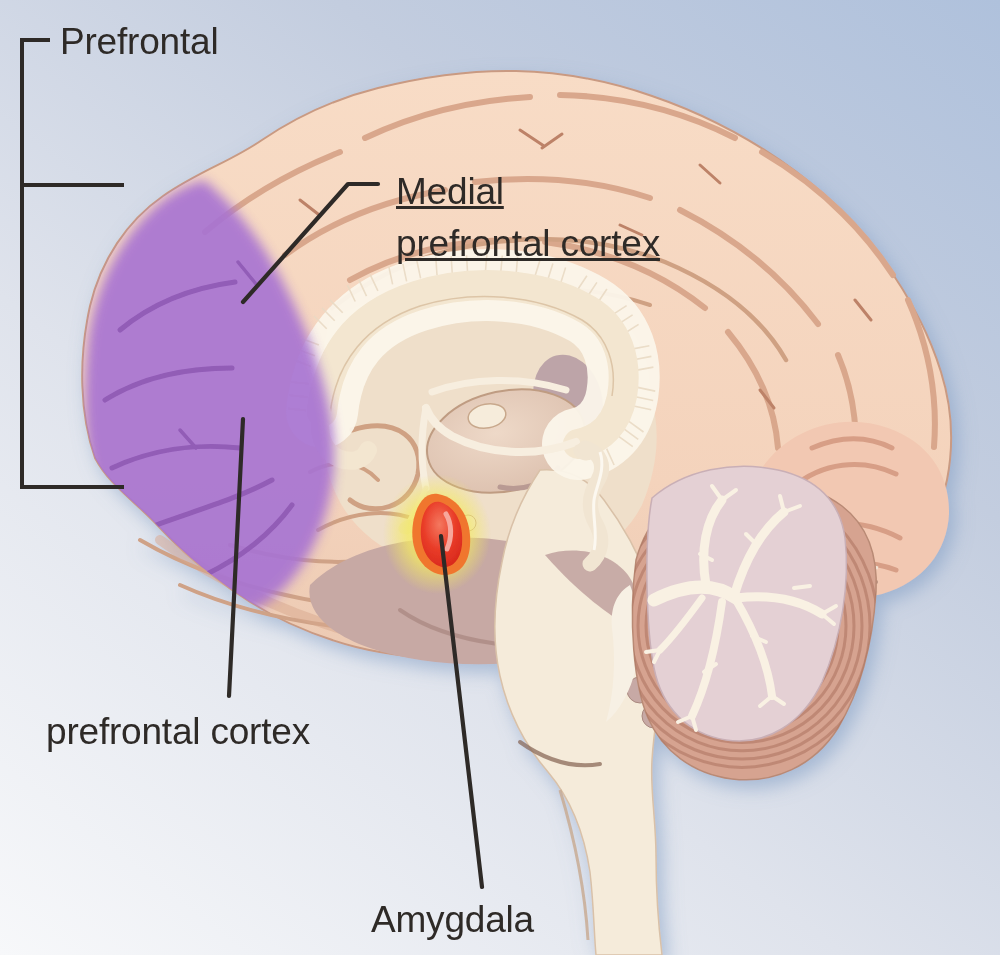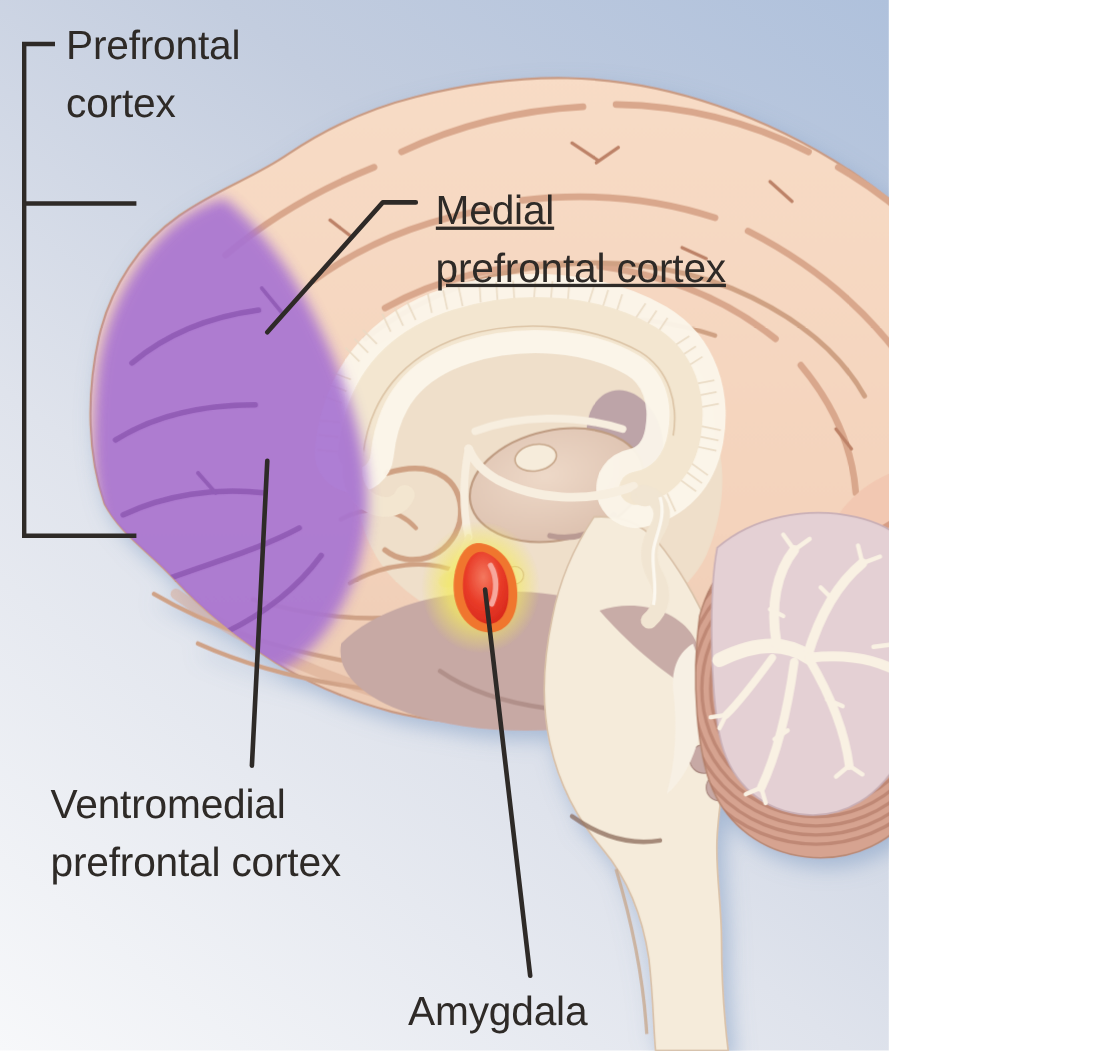--- a/index.html
+++ b/index.html
@@ -1,18 +1,18 @@
 <!DOCTYPE html>
 <html><head>
 <meta charset="utf-8">
 <style>
   html,body{margin:0;padding:0;}
   body{font-family:"Liberation Sans",sans-serif;}
   .stage{
-    position:relative;width:808px;height:955px;overflow:hidden;
+    position:relative;width:1000px;height:955px;overflow:hidden;
     background:linear-gradient(218deg,#afc1dc 0%,#c3cddf 30%,#dfe3ec 62%,#f7f8fa 100%);
   }
   .stage svg{position:absolute;left:0;top:0;}
   .label{
     position:absolute;color:#2e2a27;font-size:37px;line-height:52px;
     letter-spacing:-0.2px;white-space:nowrap;
   }
   .label span{display:block;}
 </style>
 </head>
@@ -274,30 +274,28 @@
   <g fill="none" stroke="#2e2a27">
     <path stroke-width="4" stroke-linecap="square" d="M48,40 L22,40 L22,487 L122,487 M22,185 L122,185"></path>
     <path stroke-width="4.2" stroke-linecap="round" stroke-linejoin="round" d="M378,184 L348,184 L243,302"></path>
     <path stroke-width="4.2" stroke-linecap="round" d="M243,419 L229,696"></path>
     <path stroke-width="4.2" stroke-linecap="round" d="M441,536 L482,887"></path>
   </g>
 </svg>
 
 <div class="label" style="left:60px;top:16px;">
   <span>Prefrontal</span>
-  <span>cortex</span>
 </div>
 
 <div class="label" style="left:396px;top:166px;text-decoration:underline;">
   <span>Medial</span>
   <span>prefrontal cortex</span>
 </div>
 
 <div class="label" style="left:46px;top:706px;">
-  <span>Ventromedial</span>
   <span>prefrontal cortex</span>
 </div>
 
 <div class="label" style="left:371px;top:894px;">
   <span>Amygdala</span>
 </div>
 
 </div>
 
 </body></html>

